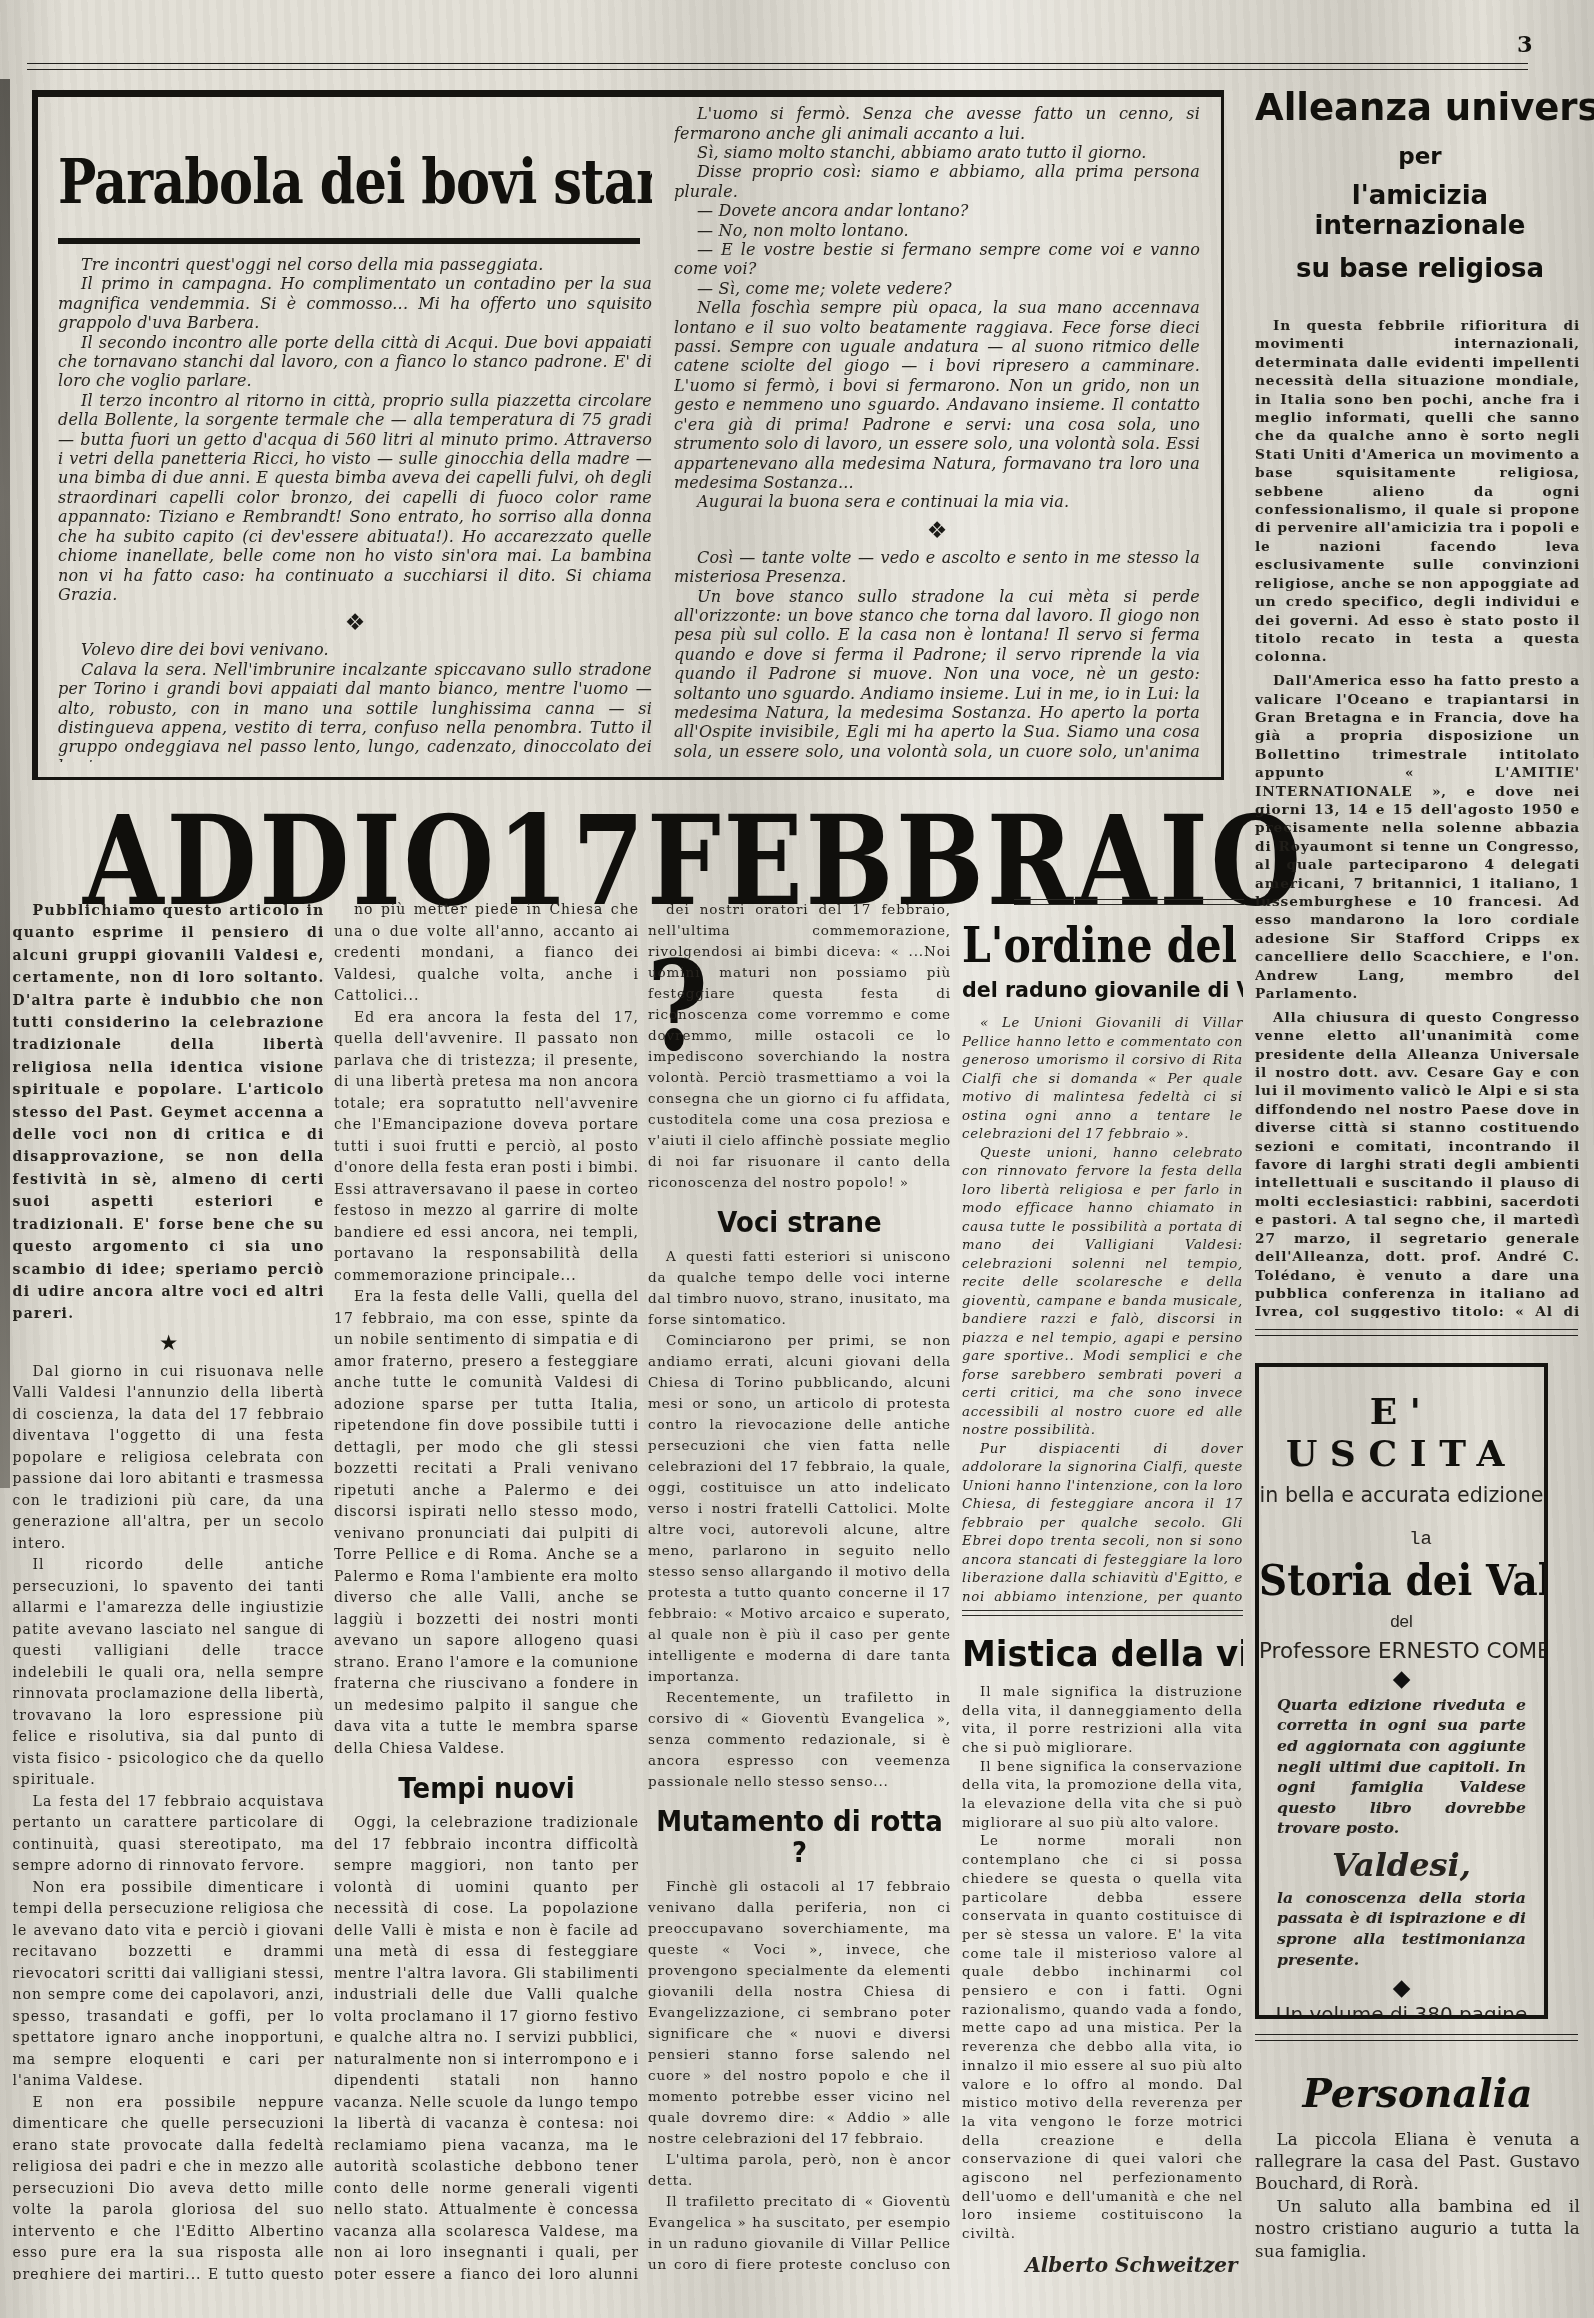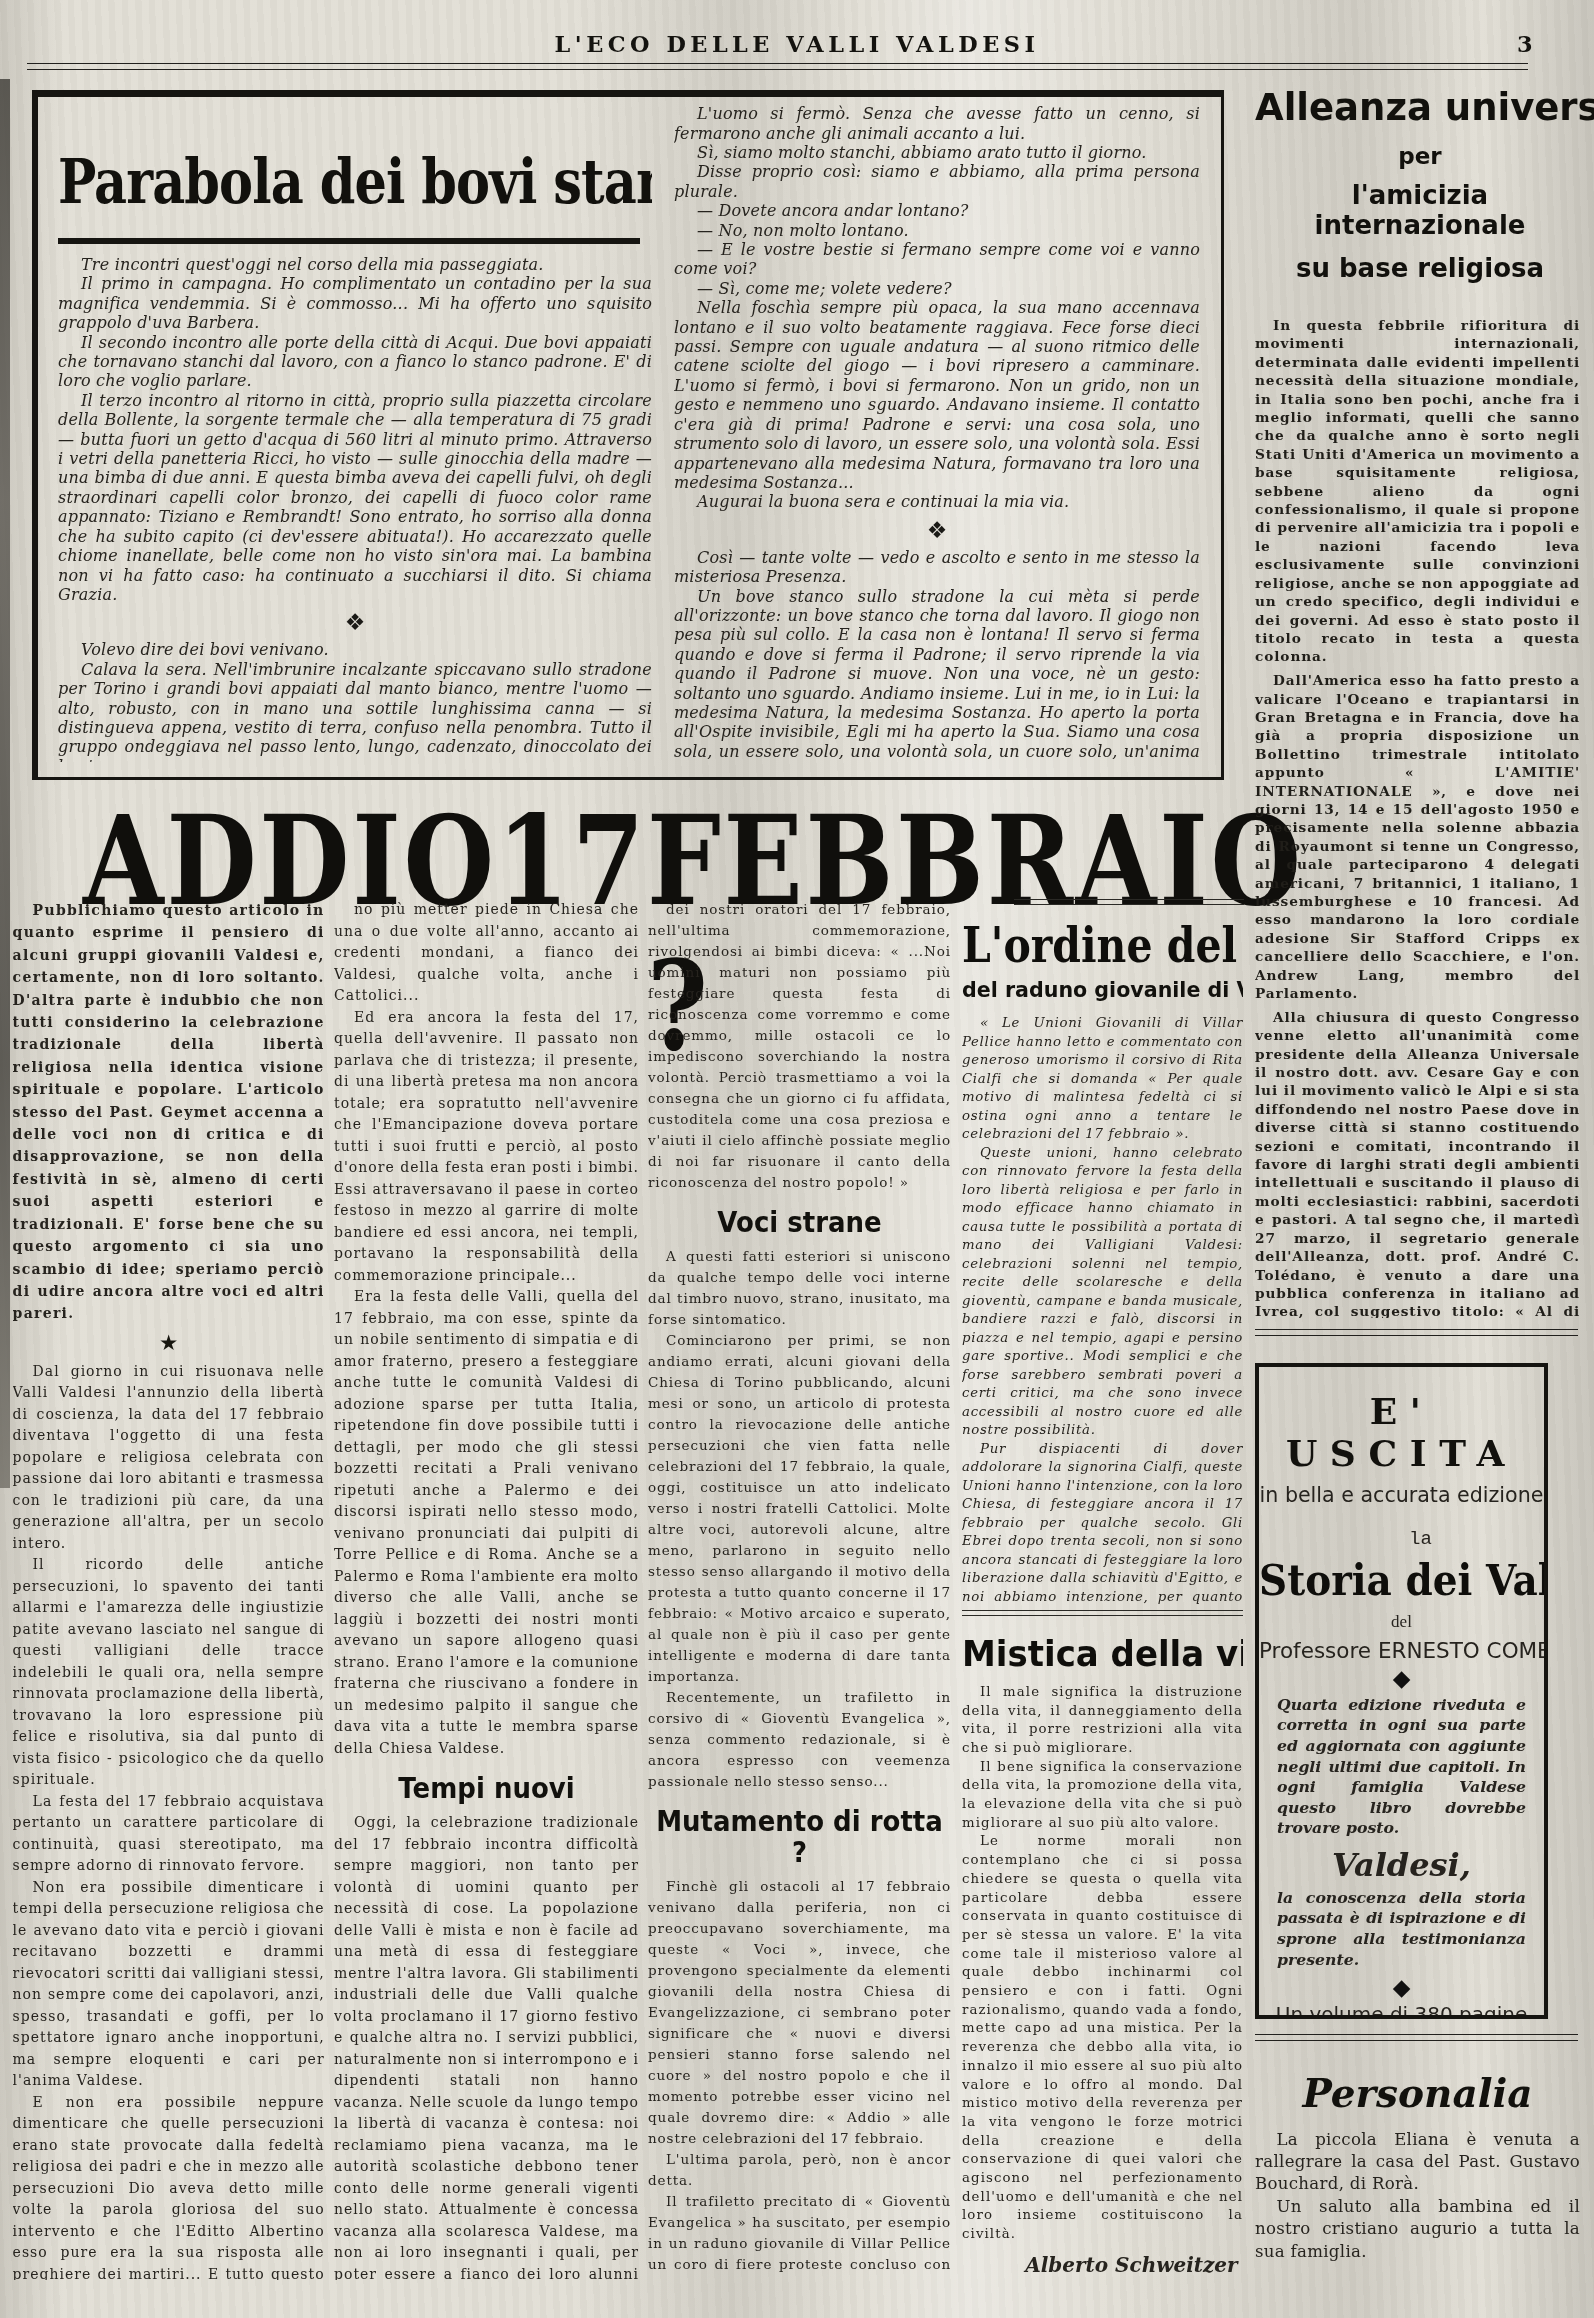--- a/index.html
+++ b/index.html
@@ -45,36 +45,35 @@
   
   .alle-title{font-family:"DejaVu Sans",sans-serif;font-weight:bold;font-size:37px;white-space:nowrap;color:#12110d;}
   .alle-sub{font-family:"DejaVu Sans",sans-serif;font-weight:bold;text-align:center;color:#12110d;}
   .alle-p{font-weight:bold;font-size:13.7px;line-height:18.4px;letter-spacing:0.9px;text-align:justify;text-indent:18px;margin:0 0 5.4px 0;color:#201e19;}
   
   .adbox{left:1255px;top:1363px;width:285px;height:648px;border:4.5px solid #151410;text-align:center;overflow:hidden;}
   .ad-uscita{font-weight:bold;font-size:36px;letter-spacing:12.6px;margin-top:23px;color:#12110d;}
   .ad-line2{font-family:"DejaVu Sans",sans-serif;font-size:20.6px;margin-top:9px;}
   .ad-la{font-family:Liberation Mono, monospace;font-size:19px;margin-top:21px;padding-left:38px;}
   .ad-book{font-weight:bold;font-size:39px;transform:scaleY(1.1);margin-top:7.2px;color:#0f0e0b;white-space:nowrap;}
-  .ad-del{font-family:Liberation Serif, serif;font-size:17px;margin-top:9px;}
+  .ad-del{font-family:Liberation Sans, sans-serif;font-size:17px;margin-top:9px;}
   .ad-author{font-family:"DejaVu Sans",sans-serif;font-size:21.5px;margin-top:5.4px;white-space:nowrap;}
   .ad-diamond{font-size:23px;line-height:30.5px;color:#111;}
   .ad-p{font-style:italic;font-weight:bold;font-size:15.7px;line-height:20.6px;text-align:justify;text-indent:0;margin:1.8px 18px;}
   .ad-valdesi{font-style:italic;font-weight:bold;font-size:32px;margin:7.2px 0 3.6px 0;}
   .ad-sans{font-family:"DejaVu Sans",sans-serif;font-size:20px;line-height:24px;}
   
   .per-title{font-style:italic;font-weight:bold;font-size:39px;text-align:center;color:#12110d;}
   .per-p{font-size:16.6px;line-height:22.4px;letter-spacing:0.3px;text-align:justify;text-indent:21.5px;margin:0;}
 </style>
 </head>
 <body>
 
 <div class="page">
 
-  <div class="abs masthead">L'ECO DELLE VALLI VALDESI</div>
   <div class="abs pagenum">3</div>
   <div class="abs hr-double" style="left:27px;top:63px;width:1501px;"></div>
   <div class="abs edge-smudge"></div>
 
   <section class="abs pframe">
     <div class="pb-colA">
       <h1 class="pb-title">Parabola dei bovi stanchi</h1>
       <div class="pb-title-rule"></div>
       <div>
           <p class="pb-p">Tre incontri quest'oggi nel corso della mia passeggiata.</p>

